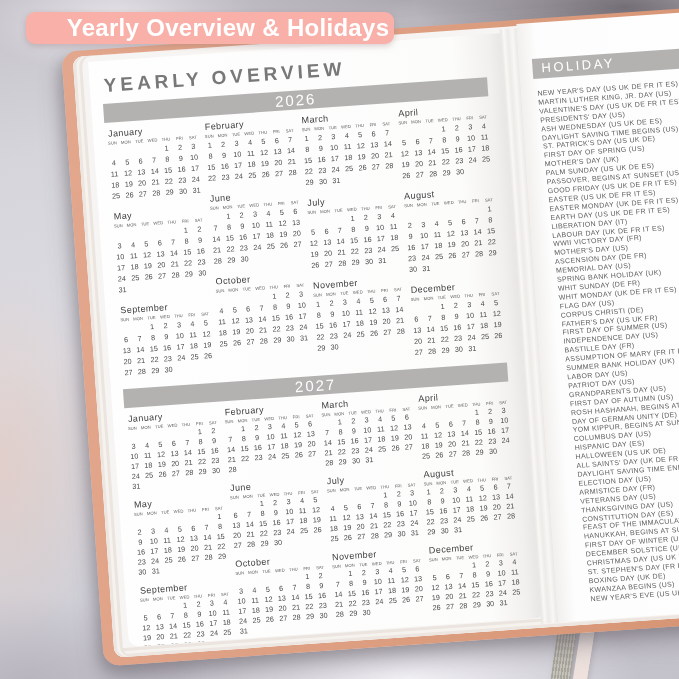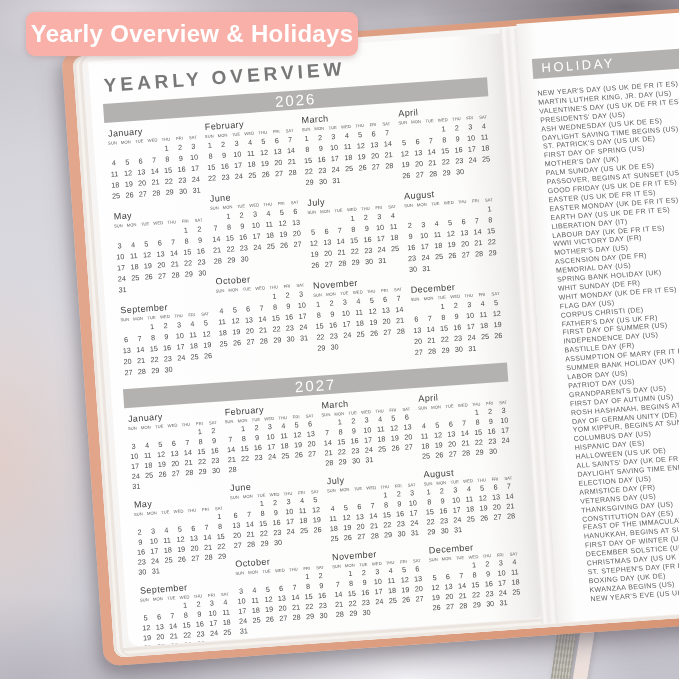--- a/index.html
+++ b/index.html
@@ -73,23 +73,24 @@
   .day-cell{font-size:7.2px;color:#4a4a4a;text-align:center;line-height:11px;}
   .year-1 .day-row{height:10px;}
   .year-1 .day-cell{line-height:10px;}
   .year-1 .month{margin-bottom:5px;}
   
   .holiday-bar{margin:36px 0 0 13px;height:20px;background:#b4b2b1;color:#fff;font-size:13px;letter-spacing:2.5px;line-height:20px;padding-left:9px;}
   .holiday-list{margin:11px 0 0 16px;transform:skewX(2deg);transform-origin:0 0;}
   .holiday-item{font-size:7px;line-height:8.9px;color:#5b5b5b;letter-spacing:.35px;white-space:nowrap;}
   
   .banner{
-    position:absolute;left:26px;top:12px;width:332px;height:44px;border-radius:9px;z-index:5;
+    position:absolute;left:26px;top:12px;width:332px;height:32px;border-radius:9px;z-index:5;
     background:#f8b0a8;display:flex;align-items:center;justify-content:center;
     box-shadow:0 2px 6px rgba(150,115,115,.35);
+    padding-left:36px;
   }
   .banner span{color:#fff;font-weight:bold;font-size:24px;letter-spacing:.3px;white-space:nowrap;}
 </style>
 </head>
 <body>
 
 <div class="marble"></div>
 
 <div class="ribbon ribbon-gray"></div>
 <div class="ribbon ribbon-pink"></div>

